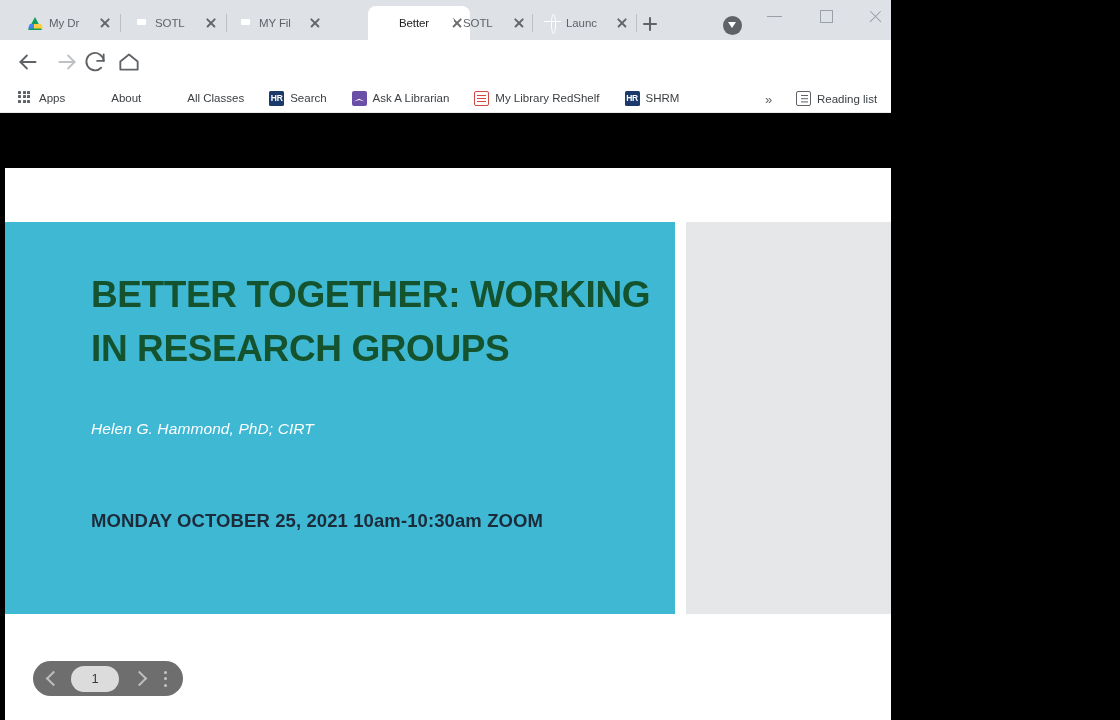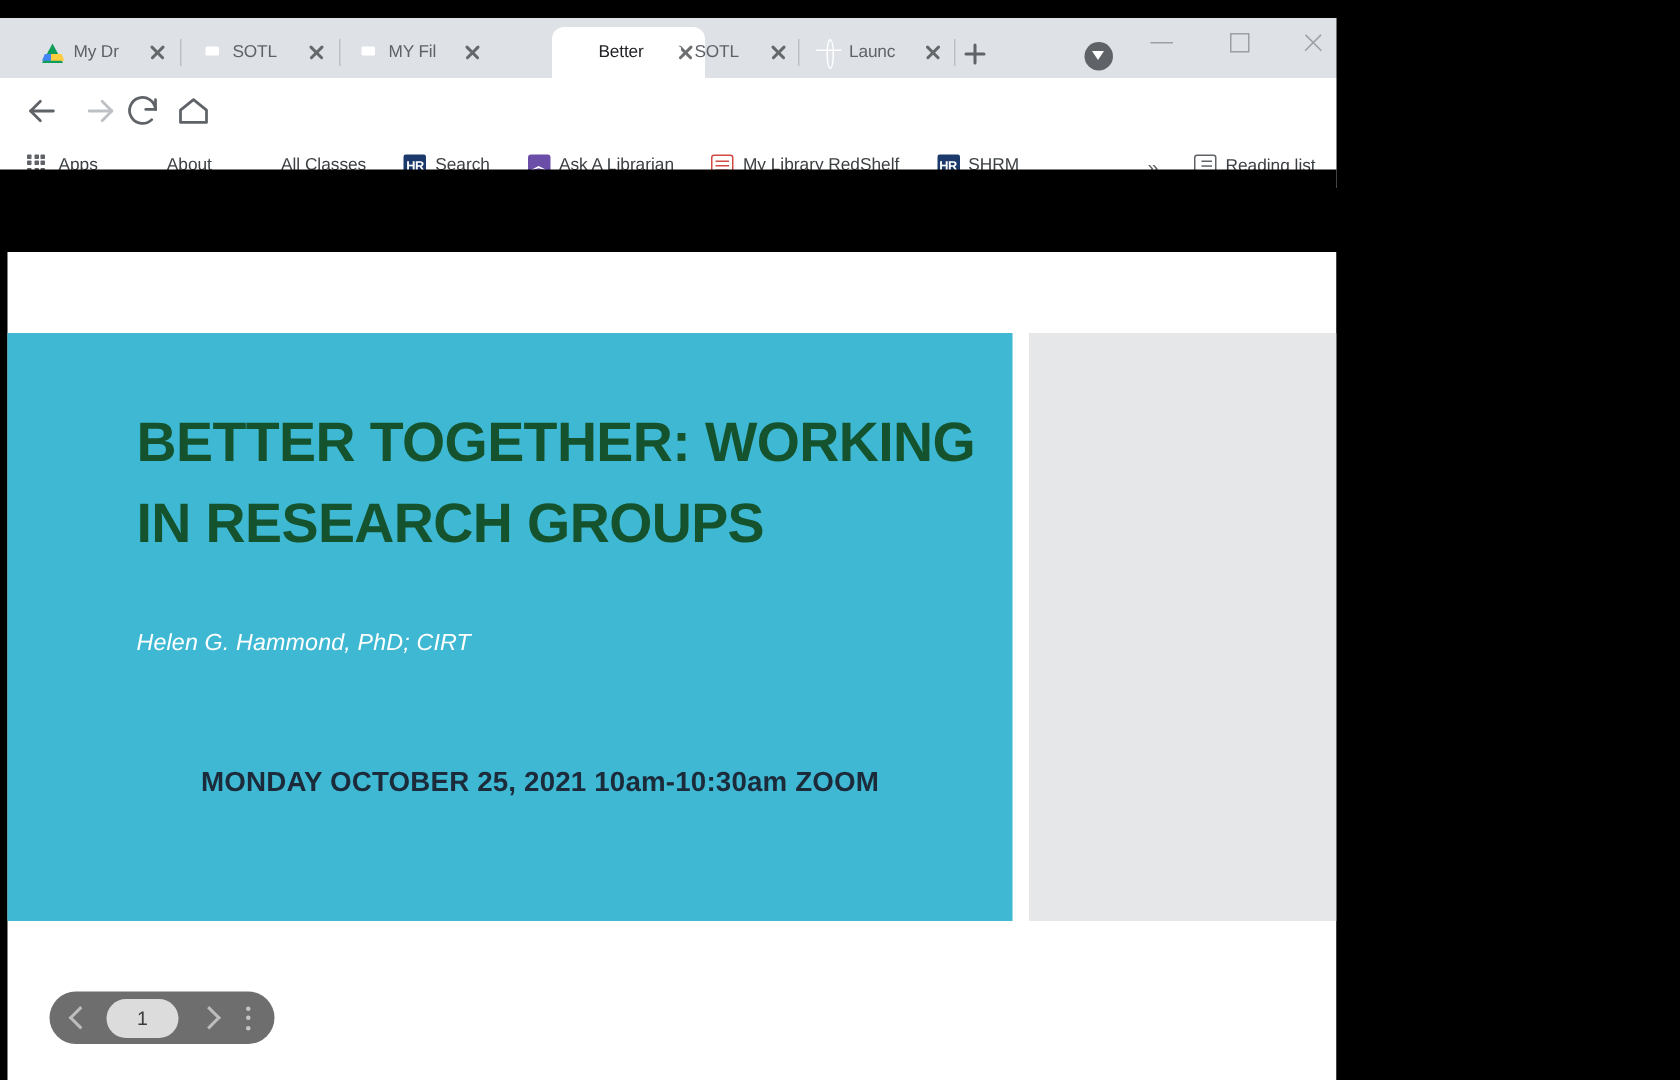--- a/index.html
+++ b/index.html
@@ -8,21 +8,21 @@
     background:#000;
     font-family:"Liberation Sans", sans-serif;
     -webkit-font-smoothing:antialiased;
   }
 
   
   #screen { position:relative; width:1120px; height:720px; background:#000; }
 
   
   #browser {
-    position:absolute; left:0; top:12px; width:739px; height:113px;
+    position:absolute; left:0; top:0; width:739px; height:113px;
     background:#7dd3fc;
   }
 
   
   #tabstrip {
     position:absolute; left:0; top:0; width:891px; height:40px;
     background:#dee1e6;
   }
   .tab {
     position:absolute; top:6px; height:34px;
@@ -246,21 +246,21 @@
     color:#14532d; font-weight:bold; font-size:37px; line-height:1.46;
     letter-spacing:-0.4px;
   }
   #slide-subtitle {
     position:absolute; left:86px; top:198px;
     color:#fff; font-style:italic; font-weight:normal;
     font-size:15.5px; letter-spacing:.1px;
   }
   #slide-date {
     position:absolute; left:86px; top:288px;
-    color:#1c2b3a; font-weight:bold; font-size:18.5px; letter-spacing:.1px;margin-left:43px;
+    color:#1c2b3a; font-weight:bold; font-size:18.5px; letter-spacing:.1px;
   }
 
   
   #slide-nav {
     position:absolute; left:33px; top:661px; width:150px; height:35px;
     background:#6e6e6e; border-radius:18px;
     display:flex; align-items:center; justify-content:space-between;
     padding:0 8px;
   }
   .navchev { width:22px; height:22px; position:relative; opacity:.55; }

